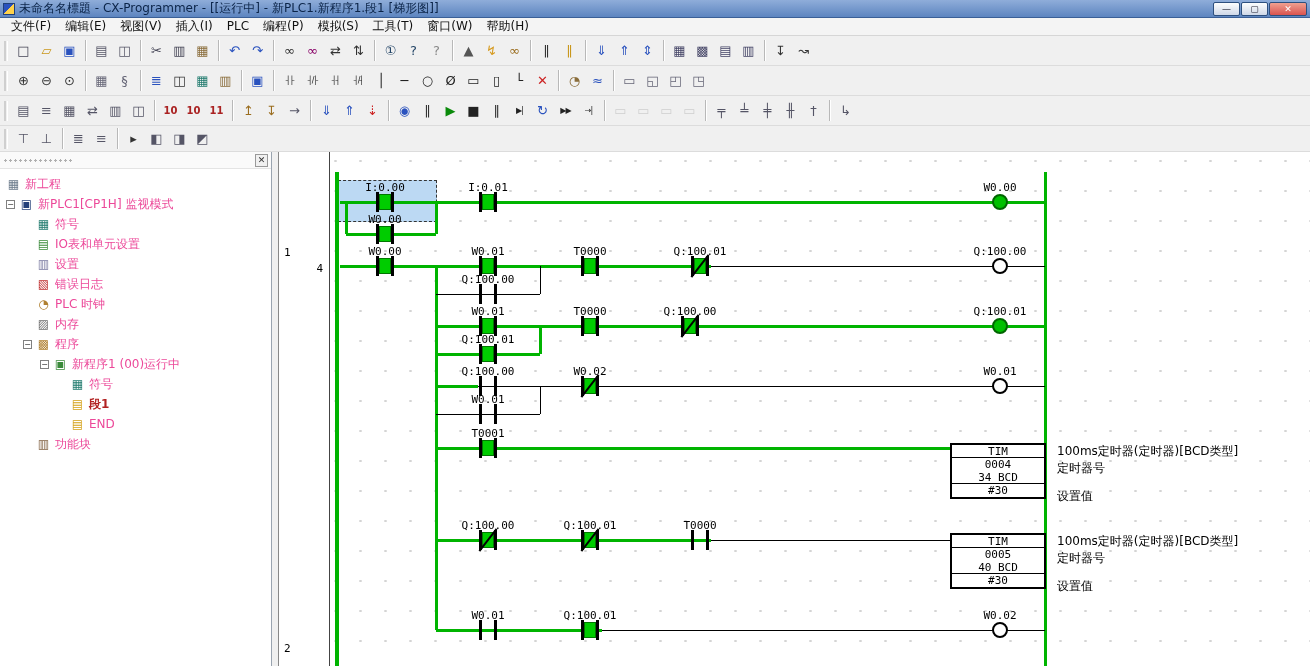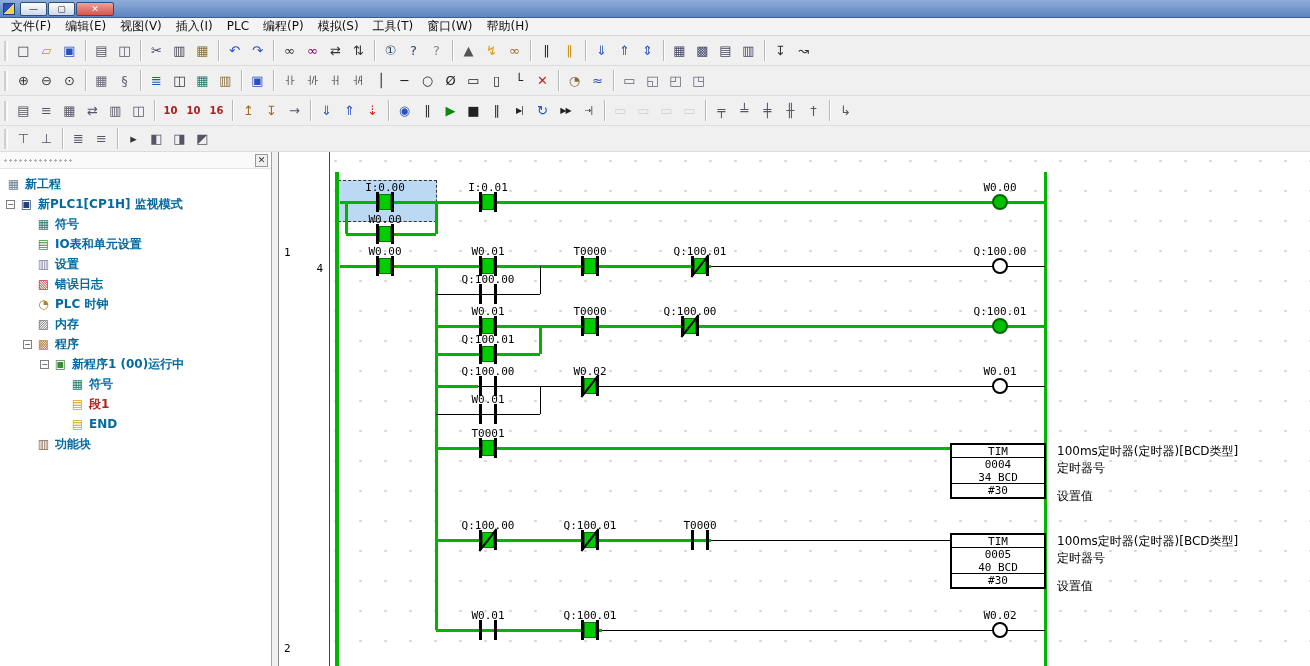--- a/index.html
+++ b/index.html
@@ -30,21 +30,21 @@
   
   .tree-panel { position:absolute; left:0; top:152px; width:272px; height:514px; background:#fff; border-right:1px solid #9aa4b0; }
   .panel-head { height:17px; position:relative; background:#fafafa; border-bottom:1px solid #e4e4e4; }
   .panel-grip { position:absolute; left:3px; top:6px; width:70px; height:5px; background-image:radial-gradient(circle,#b0b0b0 1px,transparent 1.2px); background-size:5px 5px; }
   .panel-close { position:absolute; right:3px; top:2px; width:13px; height:13px; border:1px solid #999; background:#f0f0f0; font-size:9px; line-height:11px; text-align:center; color:#333; }
   .tree { position:absolute; top:18px; left:0; right:0; bottom:0; overflow:hidden; padding-top:4px; }
   .tree-row { height:20px; display:flex; align-items:center; font-size:12px; white-space:nowrap; }
   .expander { width:9px; height:9px; border:1px solid #808080; background:#fff; font-size:8px; line-height:7px; text-align:center; margin-right:4px; flex:none; color:#333; }
   .exp-sp { width:13px; flex:none; }
   .tree-ico { font-size:12px; width:15px; text-align:center; margin-right:4px; flex:none; }
-  .tree-lbl { color:#0369a1;font-weight:bold; }
+  .tree-lbl { color:#ec4899; }
 
   
   .gutter { position:absolute; left:278px; top:152px; width:52px; height:514px; background:#fff; border-left:1px solid #888; border-right:1px solid #444; }
   .gn { position:absolute; font:11px "DejaVu Sans Mono",monospace; color:#000; }
 
   
   .ladder { position:absolute; left:330px; top:152px; width:980px; height:514px; background:#fff;
             background-image:radial-gradient(circle,#d4d4d4 1px,transparent 1.4px); background-size:25px 30px; background-position:18px 24px; }
   .section-bar { position:absolute; left:0; top:0; width:100%; height:16px; background:#ffff00; border-bottom:3px solid #e8c400; font-size:12px; font-weight:bold; line-height:15px; color:#000; padding-left:16px; z-index:5; }
   .section-square { position:absolute; left:2px; top:3px; width:10px; height:10px; background:#00a000; border:1px solid #006000; }
@@ -63,20 +63,21 @@
   .tim { position:absolute; width:96px; border:2px solid #000; background:#fff; z-index:3; font:11px "DejaVu Sans Mono",monospace; text-align:center; }
   .tim-r { height:13px; line-height:13px; }
   .r0 { border-bottom:1px solid #000; } .r2 { border-bottom:1px solid #000; }
   .cmt { position:absolute; font-size:12px; white-space:nowrap; z-index:2; color:#000; }
 </style>
 </head>
 <body>
 
 <div class="titlebar">
   <div class="app-icon"></div>
+  <div class="title-text">未命名名標題 - CX-Programmer - [[运行中] - 新PLC1.新程序1.段1 [梯形图]]</div>
   <div class="win-controls">
       <div class="wbtn">—</div>
       <div class="wbtn">▢</div>
       <div class="wbtn close">✕</div>
     </div>
 </div>
 
 <div class="menubar">
     <div class="menu-item">文件(F)</div>
     <div class="menu-item">编辑(E)</div>
@@ -175,21 +176,21 @@
     <div class="grip"></div>
     <div class="tbi" style="color: rgb(85, 85, 102);">▤</div>
     <div class="tbi" style="color: rgb(85, 85, 102);">≡</div>
     <div class="tbi" style="color: rgb(85, 85, 102);">▦</div>
     <div class="tbi" style="color: rgb(85, 85, 102);">⇄</div>
     <div class="tbi" style="color: rgb(85, 85, 102);">▥</div>
     <div class="tbi" style="color: rgb(85, 85, 102);">◫</div>
     <div class="tb-sep"></div>
     <div class="tbi txt" style="color: rgb(170, 34, 34);">10</div>
     <div class="tbi txt" style="color: rgb(170, 34, 34);">10</div>
-    <div class="tbi txt" style="color: rgb(170, 34, 34);">16</div>
+    <div class="tbi txt" style="color: rgb(170, 34, 34);">11</div>
     <div class="tb-sep"></div>
     <div class="tbi" style="color: rgb(154, 109, 30);">↥</div>
     <div class="tbi" style="color: rgb(154, 109, 30);">↧</div>
     <div class="tbi" style="color: rgb(85, 85, 102);">→</div>
     <div class="tb-sep"></div>
     <div class="tbi" style="color: rgb(42, 82, 190);">⇓</div>
     <div class="tbi" style="color: rgb(42, 82, 190);">⇑</div>
     <div class="tbi" style="color: rgb(204, 34, 34);">⇣</div>
     <div class="tb-sep"></div>
     <div class="tbi" style="color: rgb(42, 82, 190);">◉</div>

